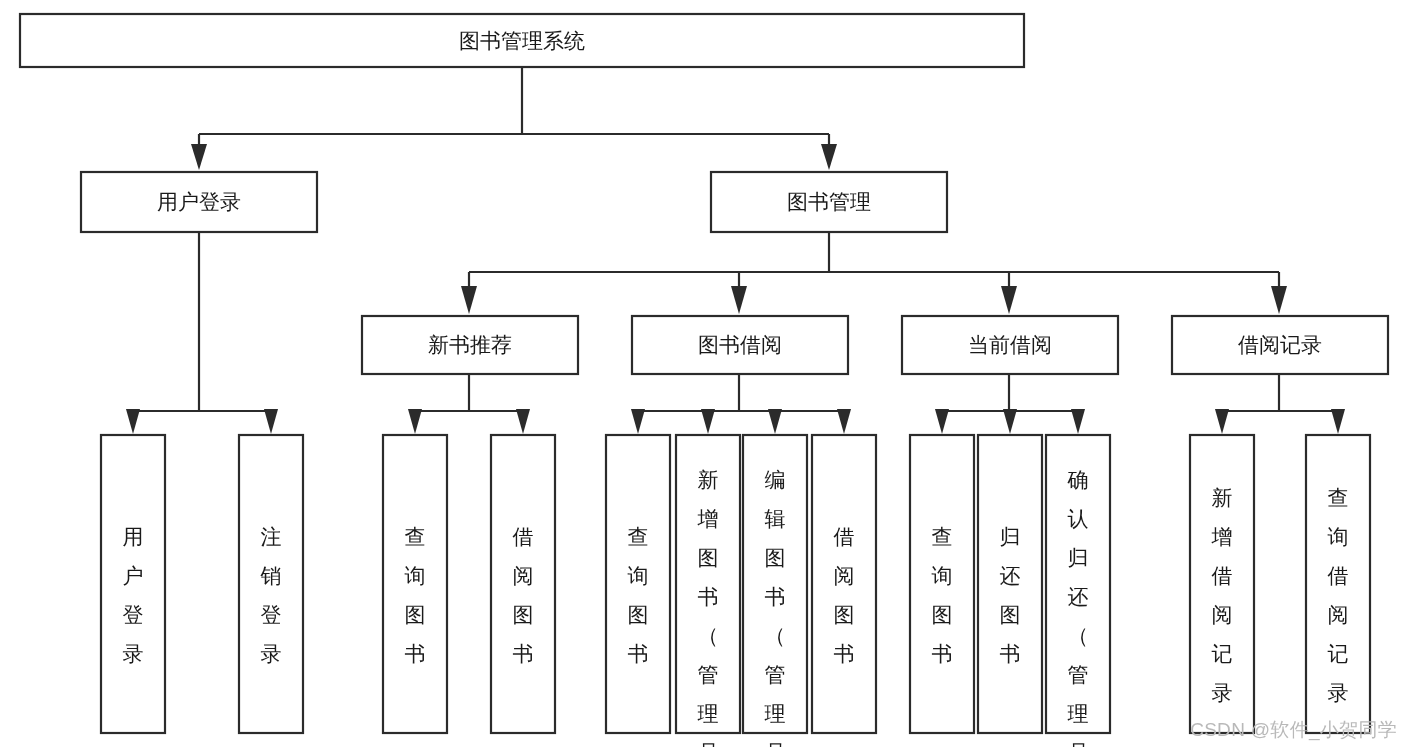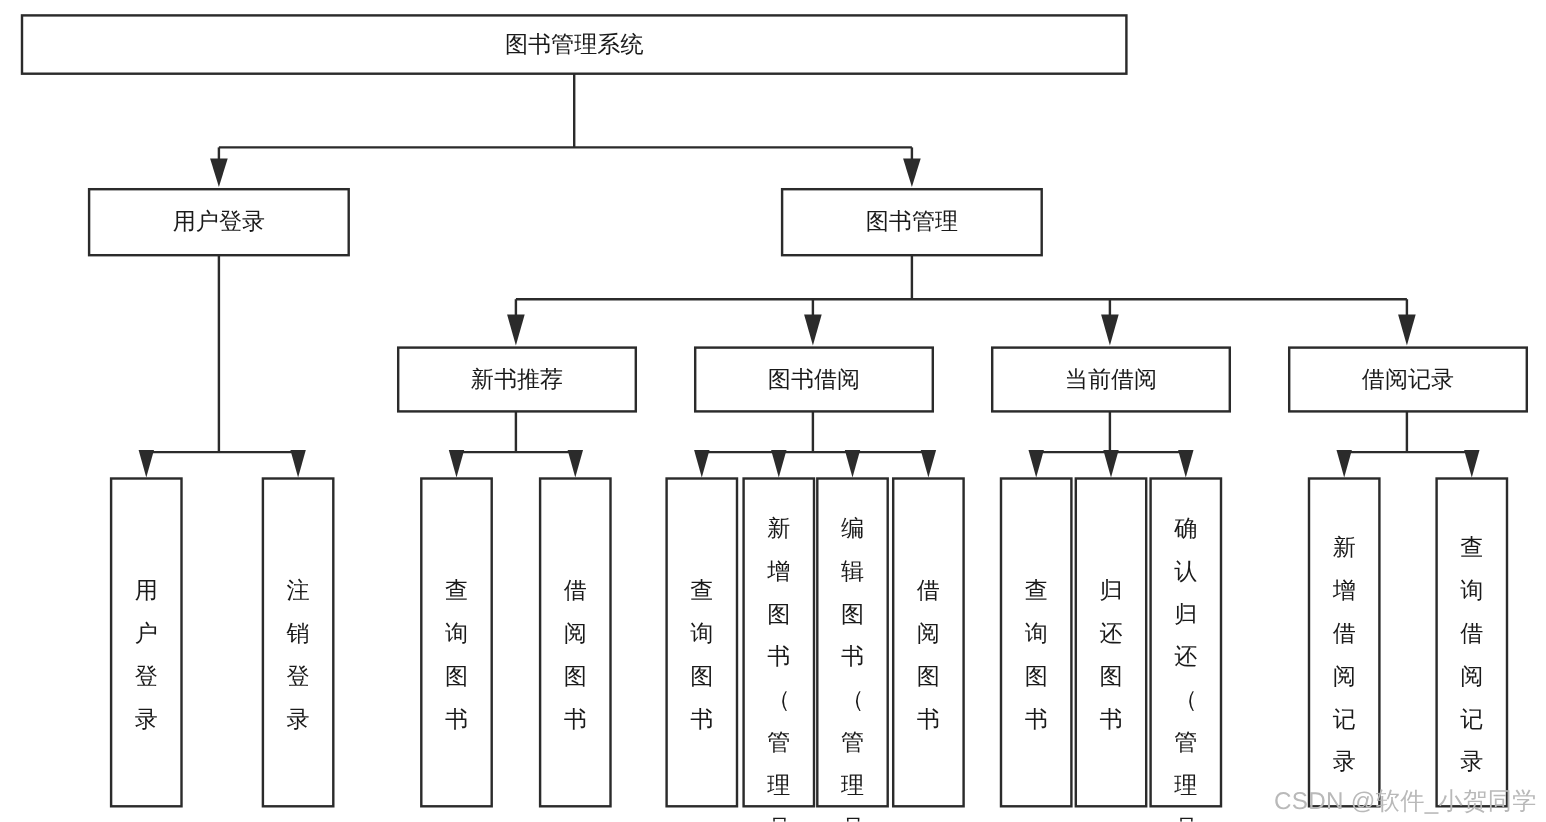--- a/index.html
+++ b/index.html
@@ -50,21 +50,21 @@
     font-family: "Liberation Sans", "DejaVu Sans", sans-serif;
     font-size: 21px;
     fill: #1a1a1a;
     text-anchor: middle;
   }
   .watermark {
     position: absolute;
     right: 8px;
     bottom: 4px;
     font-family: "Liberation Sans", "DejaVu Sans", sans-serif;
-    font-size: 22px;
+    font-size: 19px;
     color: #b9b9b9;
     letter-spacing: 0.3px;
     white-space: nowrap;
     pointer-events: none;
   }
 </style>
 </head>
 <body>
 
 <div id="stage">

